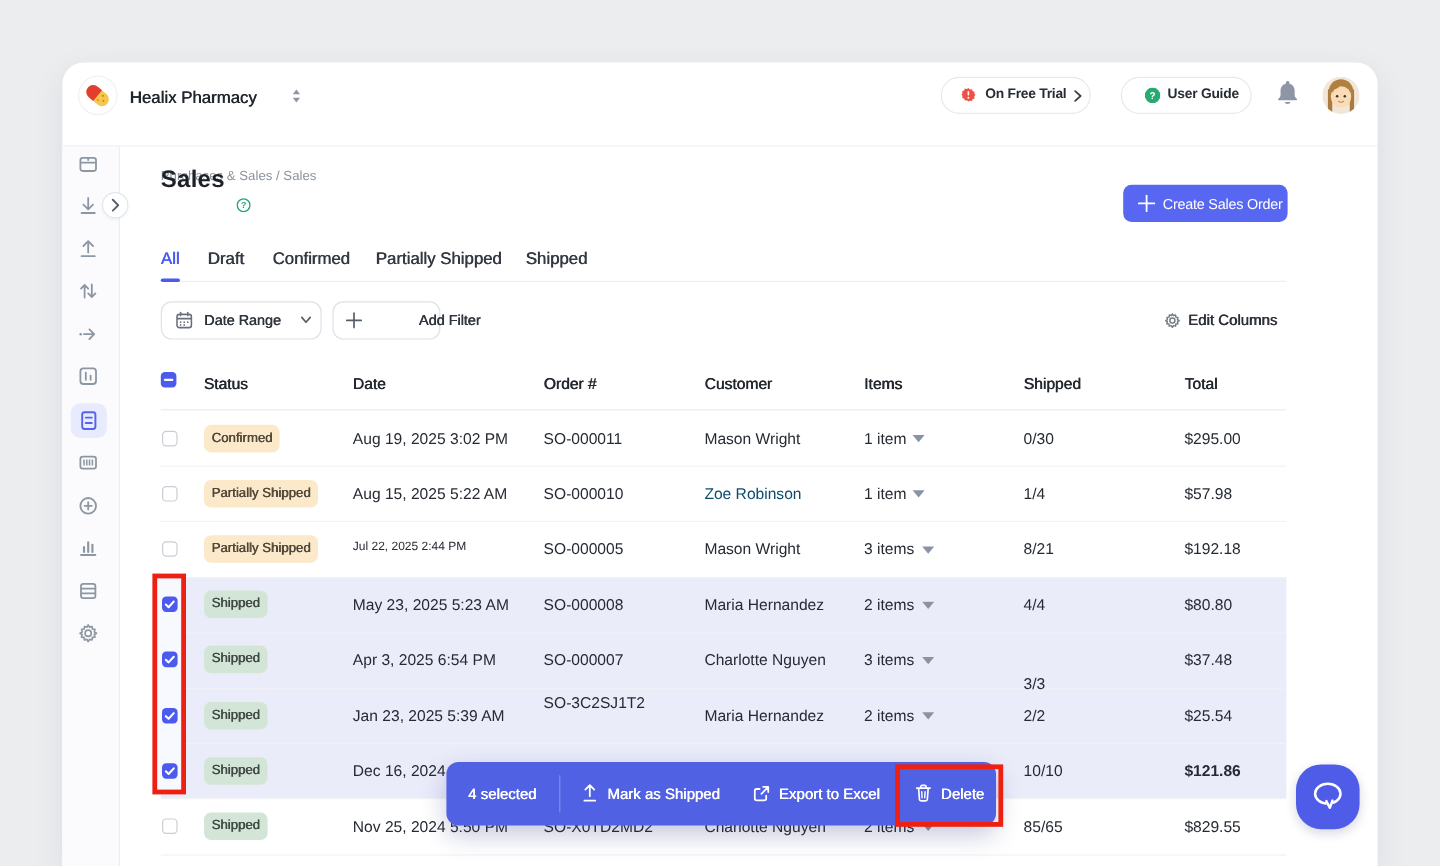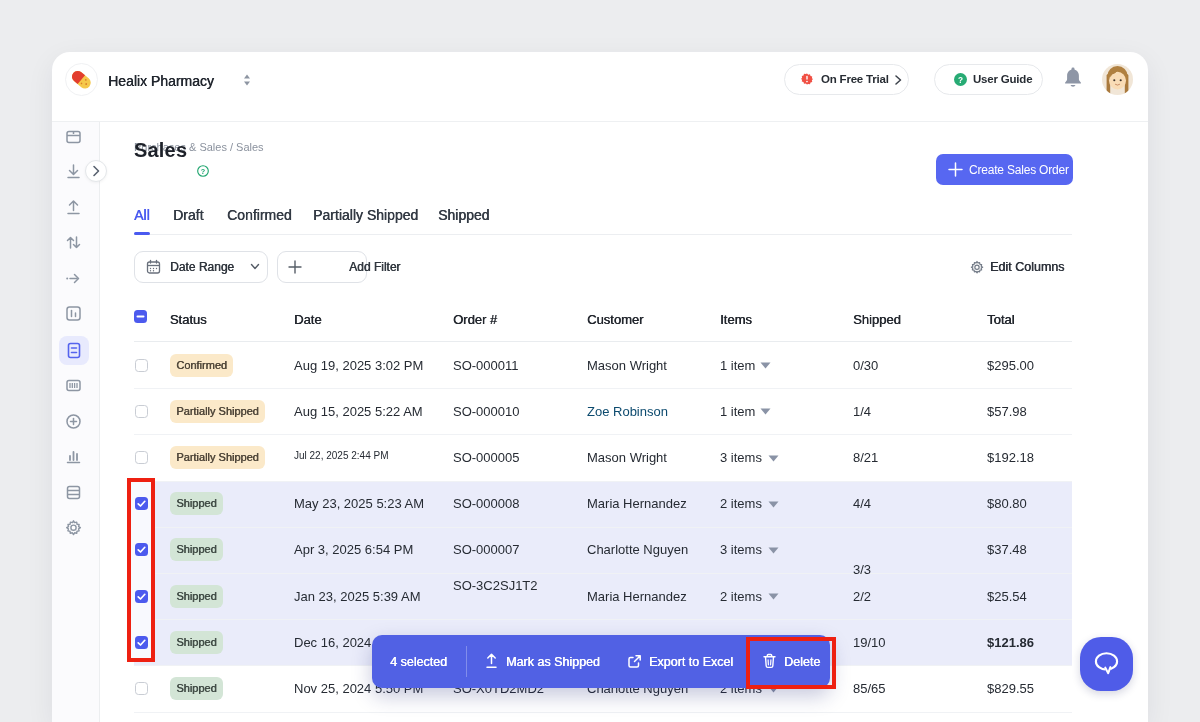--- a/index.html
+++ b/index.html
@@ -268,21 +268,21 @@
 <div class="abs txt" style="left:987px;top:588.6px;font-size:13px;color:#262b33;">$25.54</div>
 <div class="abs" style="left:134px;top:665.4px;width:938px;height:1px;background:#f0f2f5;"></div>
 <div class="abs txt sb" style="left:169.7px;top:630.8px;height:23px;line-height:23px;padding:0 6.5px;border-radius:6px;background:#d3e5d6;color:#3f4a44;font-size:11px;">Shipped</div>
 <div class="abs txt" style="left:294px;top:634.8px;font-size:13px;color:#262b33;">Dec 16, 2024 8:05 AM</div>
 <div class="abs txt" style="left:453px;top:634.8px;font-size:13px;color:#262b33;">SO-000005</div>
 <div class="abs txt" style="left:587px;top:634.8px;font-size:13px;color:#262b33;">Mason Wright</div>
 <div class="abs txt" style="left:720px;top:634.8px;font-size:13px;color:#262b33;">2 items</div>
 <svg class="abs" style="left:768px;top:639.3px;" width="11" height="7" viewBox="0 0 11 7">
     <path d="M0.5 0.5 L10.5 0.5 L5.5 6.5 Z" fill="#8a93a6"></path>
   </svg>
-<div class="abs txt" style="left:853px;top:634.8px;font-size:13px;color:#262b33;">19/10</div>
+<div class="abs txt" style="left:853px;top:634.8px;font-size:13px;color:#262b33;">10/10</div>
 <div class="abs txt" style="left:987px;top:634.8px;font-size:13px;color:#262b33;font-weight:bold;">$121.86</div>
 <div class="abs" style="left:134px;top:711.6px;width:938px;height:1px;background:#f0f2f5;"></div>
 <div class="abs" style="left:134.5px;top:682.0px;width:13px;height:13px;border-radius:3.5px;border:1.5px solid #c9cdd4;background:#fff;"></div>
 <div class="abs txt sb" style="left:169.7px;top:677.0px;height:23px;line-height:23px;padding:0 6.5px;border-radius:6px;background:#d3e5d6;color:#3f4a44;font-size:11px;">Shipped</div>
 <div class="abs txt" style="left:294px;top:681.0px;font-size:13px;color:#262b33;">Nov 25, 2024 5:50 PM</div>
 <div class="abs txt" style="left:453px;top:681.0px;font-size:13px;color:#262b33;">SO-X0TD2MD2</div>
 <div class="abs txt" style="left:587px;top:681.0px;font-size:13px;color:#262b33;">Charlotte Nguyen</div>
 <div class="abs txt" style="left:720px;top:681.0px;font-size:13px;color:#262b33;">2 items</div>
 <svg class="abs" style="left:768px;top:685.5px;" width="11" height="7" viewBox="0 0 11 7">
     <path d="M0.5 0.5 L10.5 0.5 L5.5 6.5 Z" fill="#8a93a6"></path>

